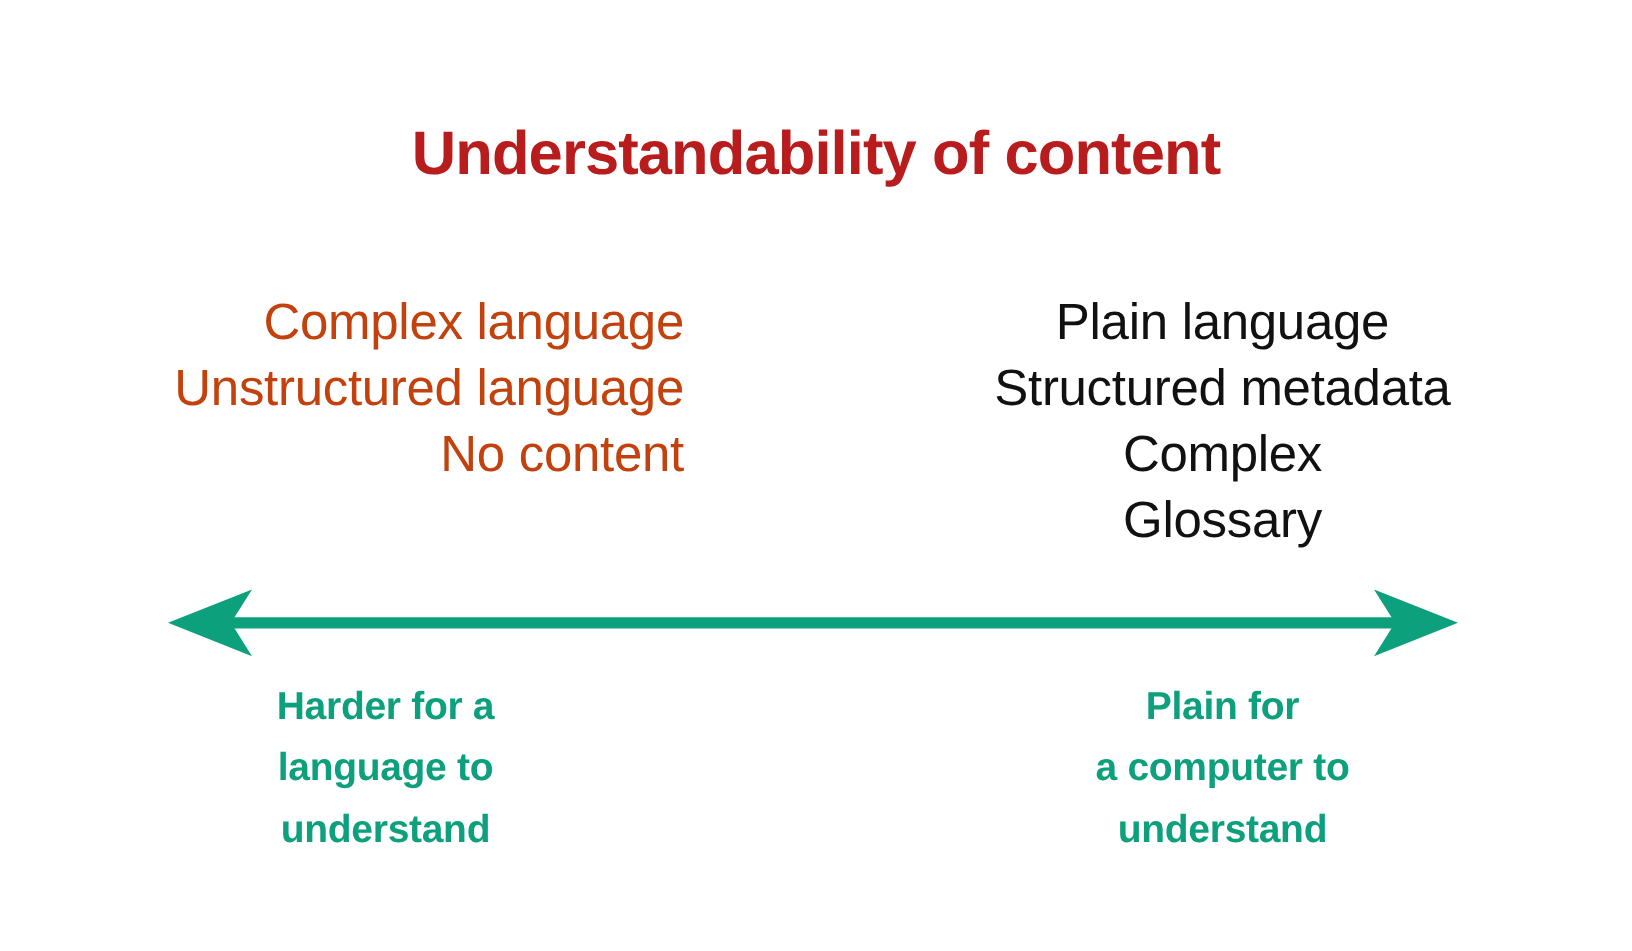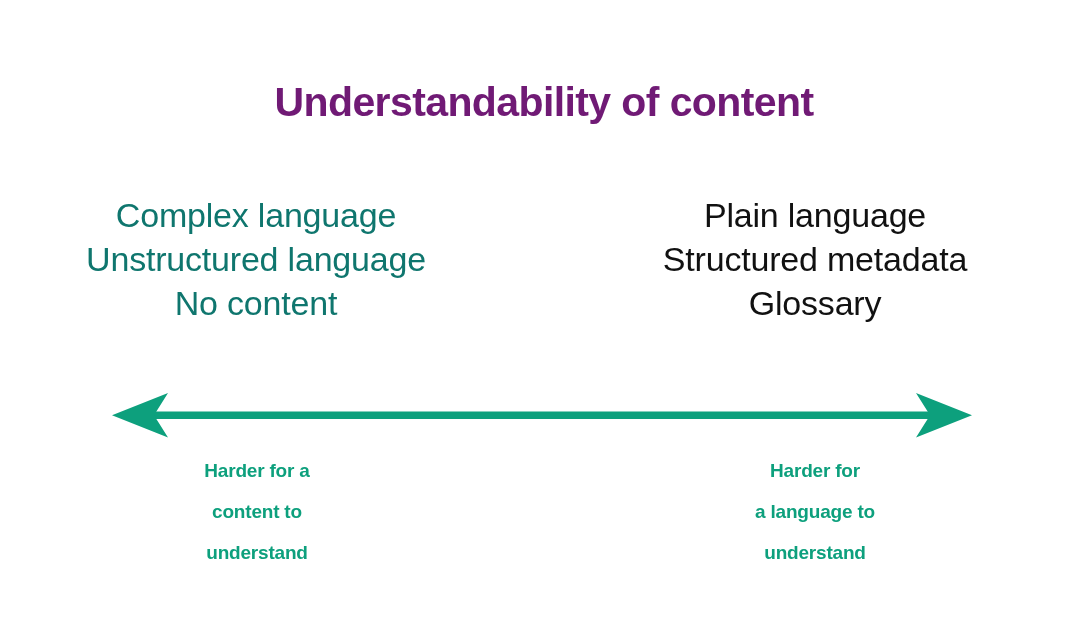--- a/index.html
+++ b/index.html
@@ -22,21 +22,21 @@
   
   .fig-title {
     position: absolute;
     left: 0;
     top: 78px;
     width: 1088px;
     text-align: center;
     font-size: 41px;
     font-weight: bold;
     letter-spacing: -0.6px;
-    color: #701a75;
+    color: #b91c1c;
     line-height: 48px;
     white-space: nowrap;
   }
 
   
   .attr-col {
     position: absolute;
     top: 193px;
     font-size: 34px;
     font-weight: normal;
@@ -61,66 +61,67 @@
   .arrow-wrap svg {
     display: block;
     width: 876px;
     height: 48px;
   }
 
   
   .caption {
     position: absolute;
     top: 450px;
-    font-size: 19px;
+    font-size: 26px;
     font-weight: bold;
     line-height: 41px;
     letter-spacing: -0.2px;
     text-align: center;
     white-space: nowrap;
   }
   .caption.left  { left: 127px; width: 260px; }
   .caption.right { left: 685px; width: 260px; }
   .caption-line { display: block; }
 </style>
 </head>
 <body>
 
 <div id="figure">
 
   <div class="fig-title">Understandability of content</div>
 
-  <div class="attr-col left" style="color: #0f766e;">
+  <div class="attr-col left" style="color: #c2410c; text-align: right;">
     <span class="attr-line">Complex language</span>
     <span class="attr-line">Unstructured language</span>
     <span class="attr-line">No content</span>
   </div>
 
   <div class="attr-col right" style="color: rgb(17, 17, 17);">
     <span class="attr-line">Plain language</span>
     <span class="attr-line">Structured metadata</span>
+    <span class="attr-line">Complex</span>
     <span class="attr-line">Glossary</span>
   </div>
 
   <div class="arrow-wrap">
     <svg viewBox="0 0 876 48" xmlns="http://www.w3.org/2000/svg">
 
       <rect id="arrow-shaft" x="42" y="19.5" width="792" height="7.5" fill="#0DA07D"></rect>
 
       <path id="arrow-head-left" d="M 8 23.2 L 64 1 L 50 23.2 L 64 45.5 Z" fill="#0DA07D"></path>
 
       <path id="arrow-head-right" d="M 868 23.2 L 812 1 L 826 23.2 L 812 45.5 Z" fill="#0DA07D"></path>
     </svg>
   </div>
 
   <div class="caption left" style="color: rgb(13, 160, 125);">
     <span class="caption-line">Harder for a</span>
-    <span class="caption-line">content to</span>
+    <span class="caption-line">language to</span>
     <span class="caption-line">understand</span>
   </div>
 
   <div class="caption right" style="color: rgb(13, 160, 125);">
-    <span class="caption-line">Harder for</span>
-    <span class="caption-line">a language to</span>
+    <span class="caption-line">Plain for</span>
+    <span class="caption-line">a computer to</span>
     <span class="caption-line">understand</span>
   </div>
 
 </div>
 
 </body></html>

